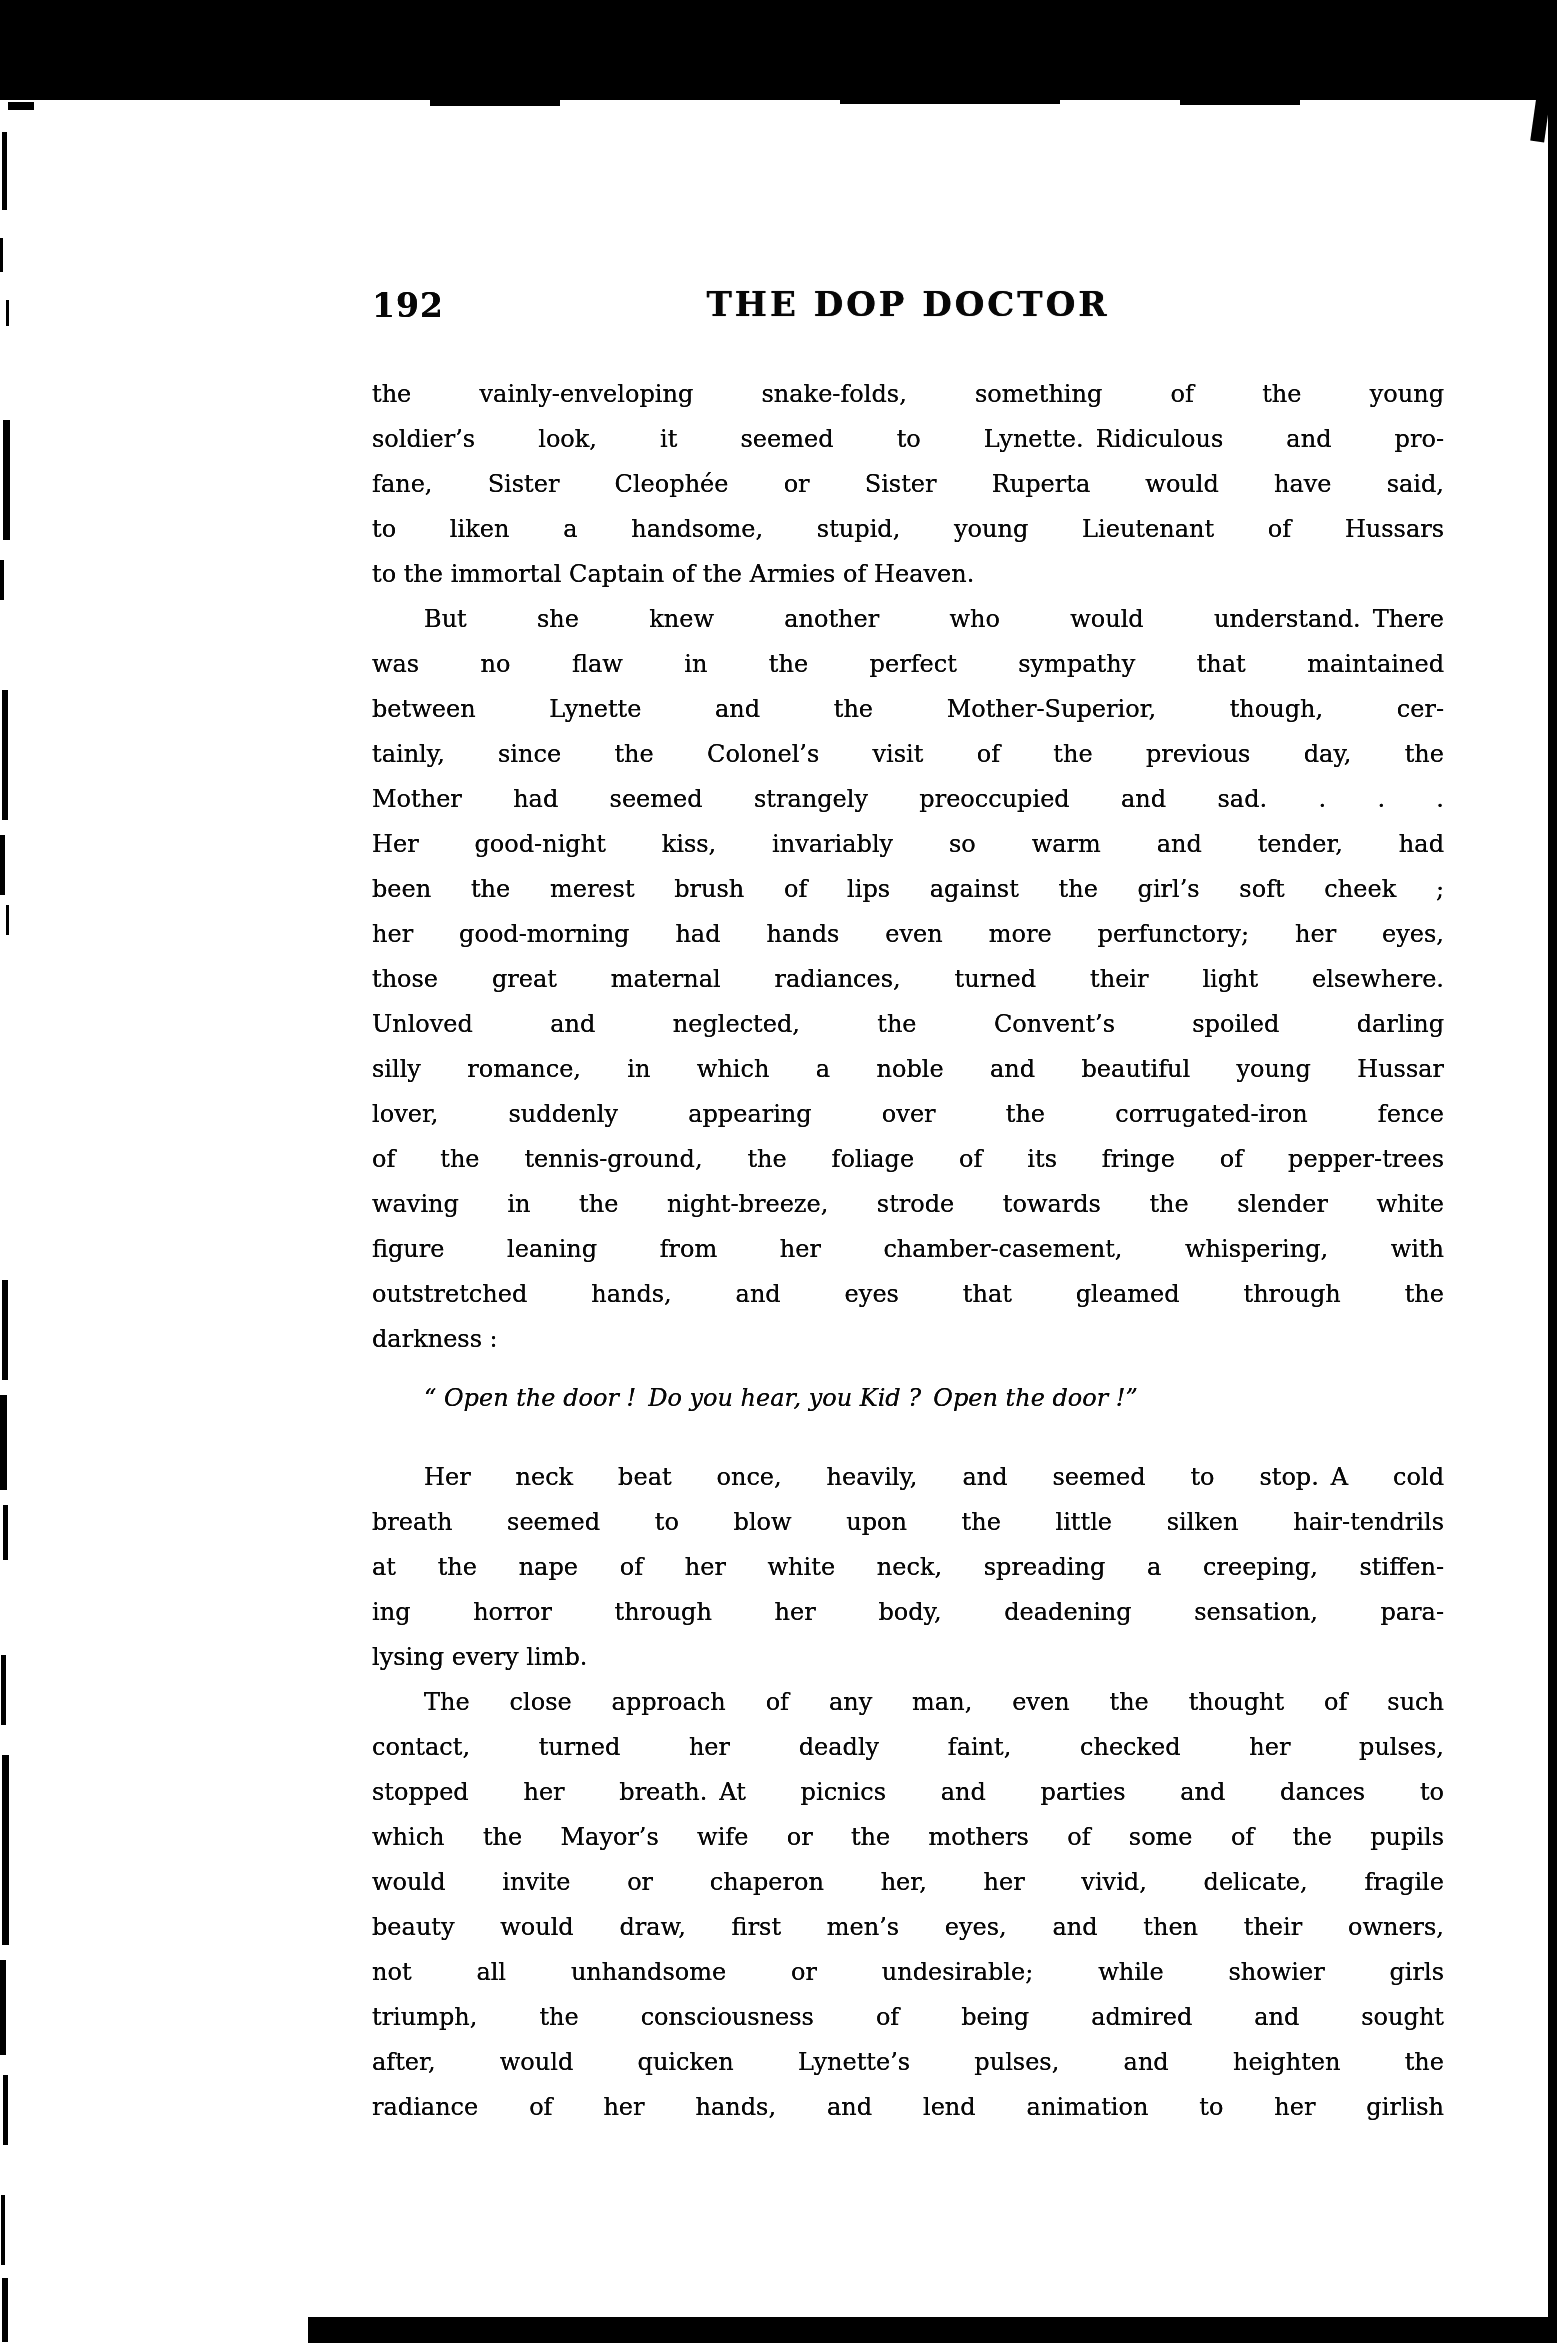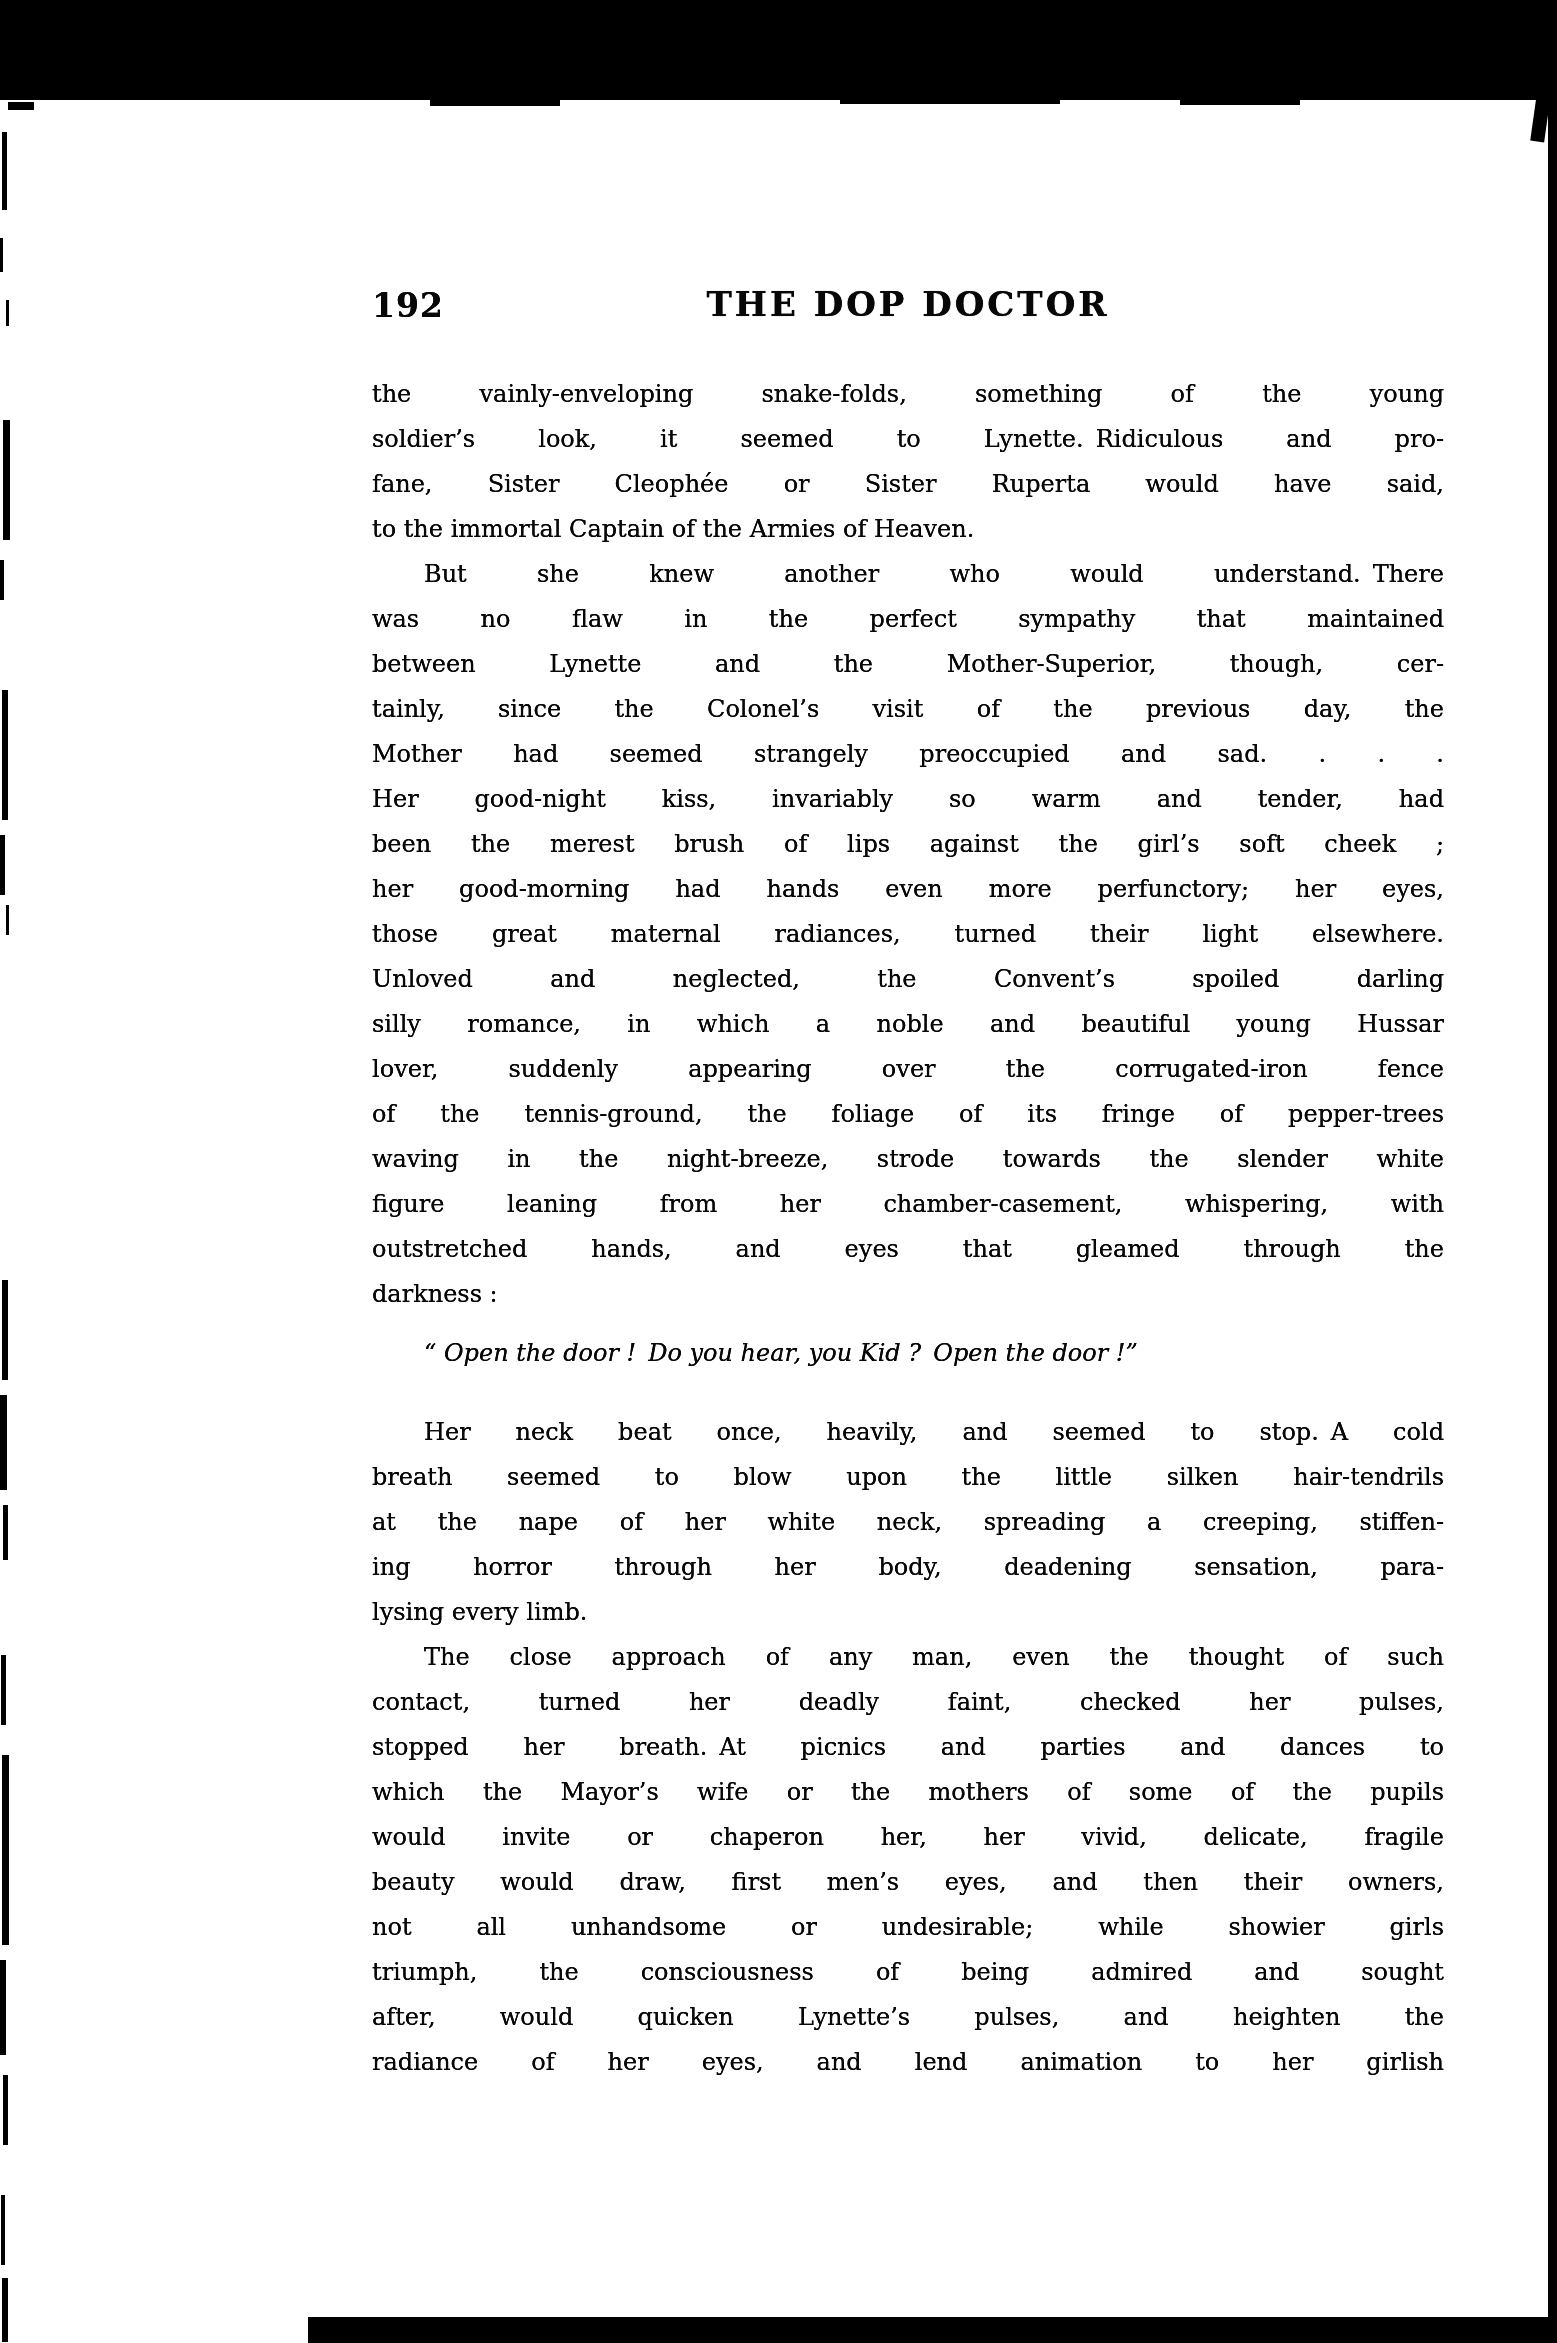--- a/index.html
+++ b/index.html
@@ -68,20 +68,21 @@
 <div>
   <span class="page-number">192</span>
   <span class="running-title">THE DOP DOCTOR</span>
 </div>
 
 <div class="text-block">
     <div class="para">
       <div class="line">the vainly-enveloping snake-folds, something of the young</div>
       <div class="line">soldier’s look, it seemed to Lynette. Ridiculous and pro-</div>
       <div class="line">fane, Sister Cleophée or Sister Ruperta would have said,</div>
+      <div class="line">to liken a handsome, stupid, young Lieutenant of Hussars</div>
       <div class="line last">to the immortal Captain of the Armies of Heaven.</div>
     </div>
     <div class="para">
       <div class="line indent">But she knew another who would understand. There</div>
       <div class="line">was no flaw in the perfect sympathy that maintained</div>
       <div class="line">between Lynette and the Mother-Superior, though, cer-</div>
       <div class="line">tainly, since the Colonel’s visit of the previous day, the</div>
       <div class="line">Mother had seemed strangely preoccupied and sad. . . .</div>
       <div class="line">Her good-night kiss, invariably so warm and tender, had</div>
       <div class="line">been the merest brush of lips against the girl’s soft cheek ;</div>
@@ -109,21 +110,21 @@
     <div class="para">
       <div class="line indent">The close approach of any man, even the thought of such</div>
       <div class="line">contact, turned her deadly faint, checked her pulses,</div>
       <div class="line">stopped her breath. At picnics and parties and dances to</div>
       <div class="line">which the Mayor’s wife or the mothers of some of the pupils</div>
       <div class="line">would invite or chaperon her, her vivid, delicate, fragile</div>
       <div class="line">beauty would draw, first men’s eyes, and then their owners,</div>
       <div class="line">not all unhandsome or undesirable; while showier girls</div>
       <div class="line">triumph, the consciousness of being admired and sought</div>
       <div class="line">after, would quicken Lynette’s pulses, and heighten the</div>
-      <div class="line">radiance of her eyes, and lend animation to her girlish</div>
+      <div class="line">radiance of her hands, and lend animation to her girlish</div>
     </div>
   </div>
 
 <div id="artifacts">
     <div class="artifact" style="left: 0px; top: 0px; width: 1557px; height: 100px;"></div>
     <div class="artifact" style="left: 430px; top: 99px; width: 130px; height: 7px;"></div>
     <div class="artifact" style="left: 840px; top: 99px; width: 220px; height: 5px;"></div>
     <div class="artifact" style="left: 1180px; top: 99px; width: 120px; height: 6px;"></div>
     <div class="artifact" style="left: 8px; top: 102px; width: 26px; height: 8px;"></div>
     <div class="artifact" style="left: 1548px; top: 58px; width: 9px; height: 2285px;"></div>

